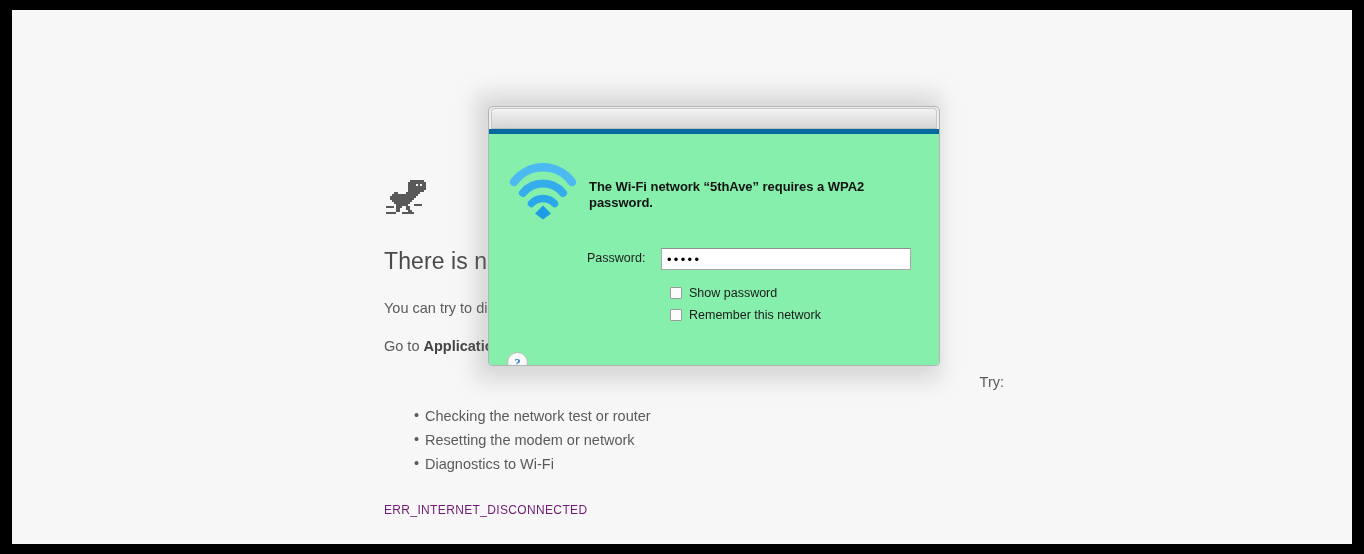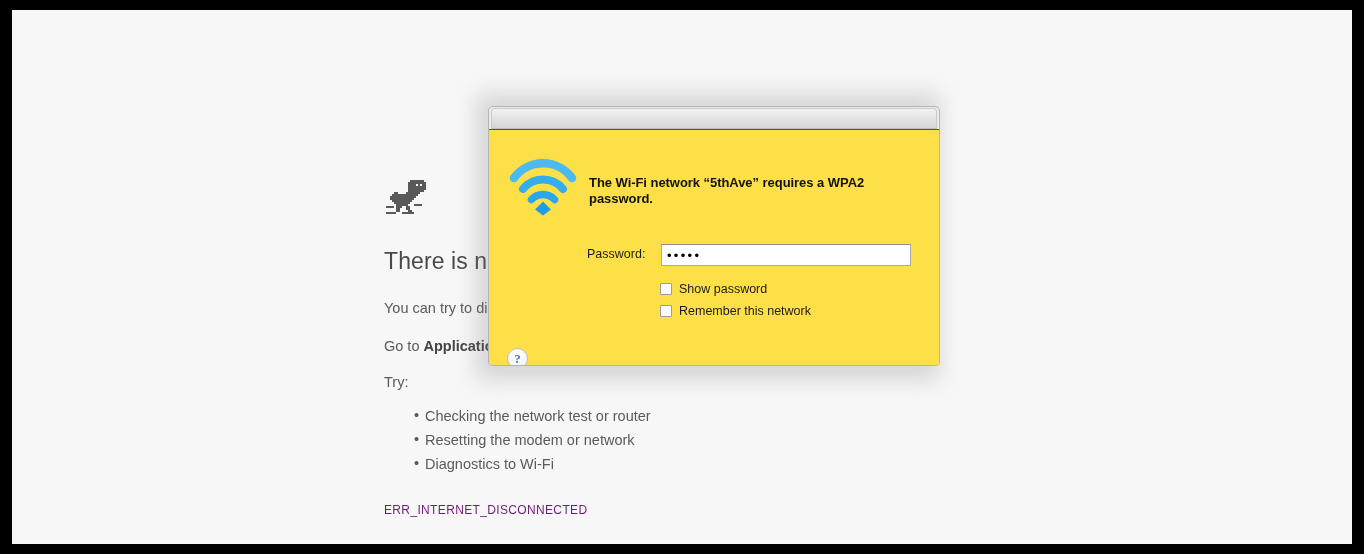--- a/index.html
+++ b/index.html
@@ -62,20 +62,21 @@
     color: #5a5a5a;
     margin-bottom: 15px;
     max-width: 600px;
   }
   .err-para b { font-weight: 700; color: #444; }
 
   #try-label {
     font-size: 14.5px;
     color: #5a5a5a;
     margin-bottom: 14px;
+    text-align: right;
   }
 
   #try-list {
     list-style: none;
     margin: 0 0 27px 0;
     padding: 0;
   }
   #try-list li {
     font-size: 14.5px;
     line-height: 24px;
@@ -128,22 +129,22 @@
     margin: 1px 2px 0 2px;
     border: 1px solid #c9c9c9;
     border-bottom: 1px solid #bdbdbd;
     border-radius: 4px 4px 0 0;
     background: linear-gradient(#f3f3f3 0%, #e3e3e3 52%, #d6d6d6 100%);
   }
 
   #dialog-body {
     position: relative;
     height: 236px;
-    background: #fde047;
-    border-top: 1px solid #0369a1;
+    background: #86efac;
+    border-top: 5px solid #0369a1;
   }
 
   
   #wifi-icon {
     position: absolute;
     left: 20px;
     top: 26px;
     width: 68px;
     height: 60px;
   }
@@ -191,21 +192,21 @@
     font-size: 13px;
     color: #000;
     letter-spacing: 2.3px;
     padding: 0 5px;
     line-height: 20px;
     outline: none;
   }
 
   .cb-row {
     position: absolute;
-    left: 171px;
+    left: 181px;
     height: 18px;
     display: flex;
     align-items: center;
     gap: 7px;
   }
   #cb-show { top: 150px; }
   #cb-remember { top: 172px; }
 
   .cb-box {
     width: 12px;

